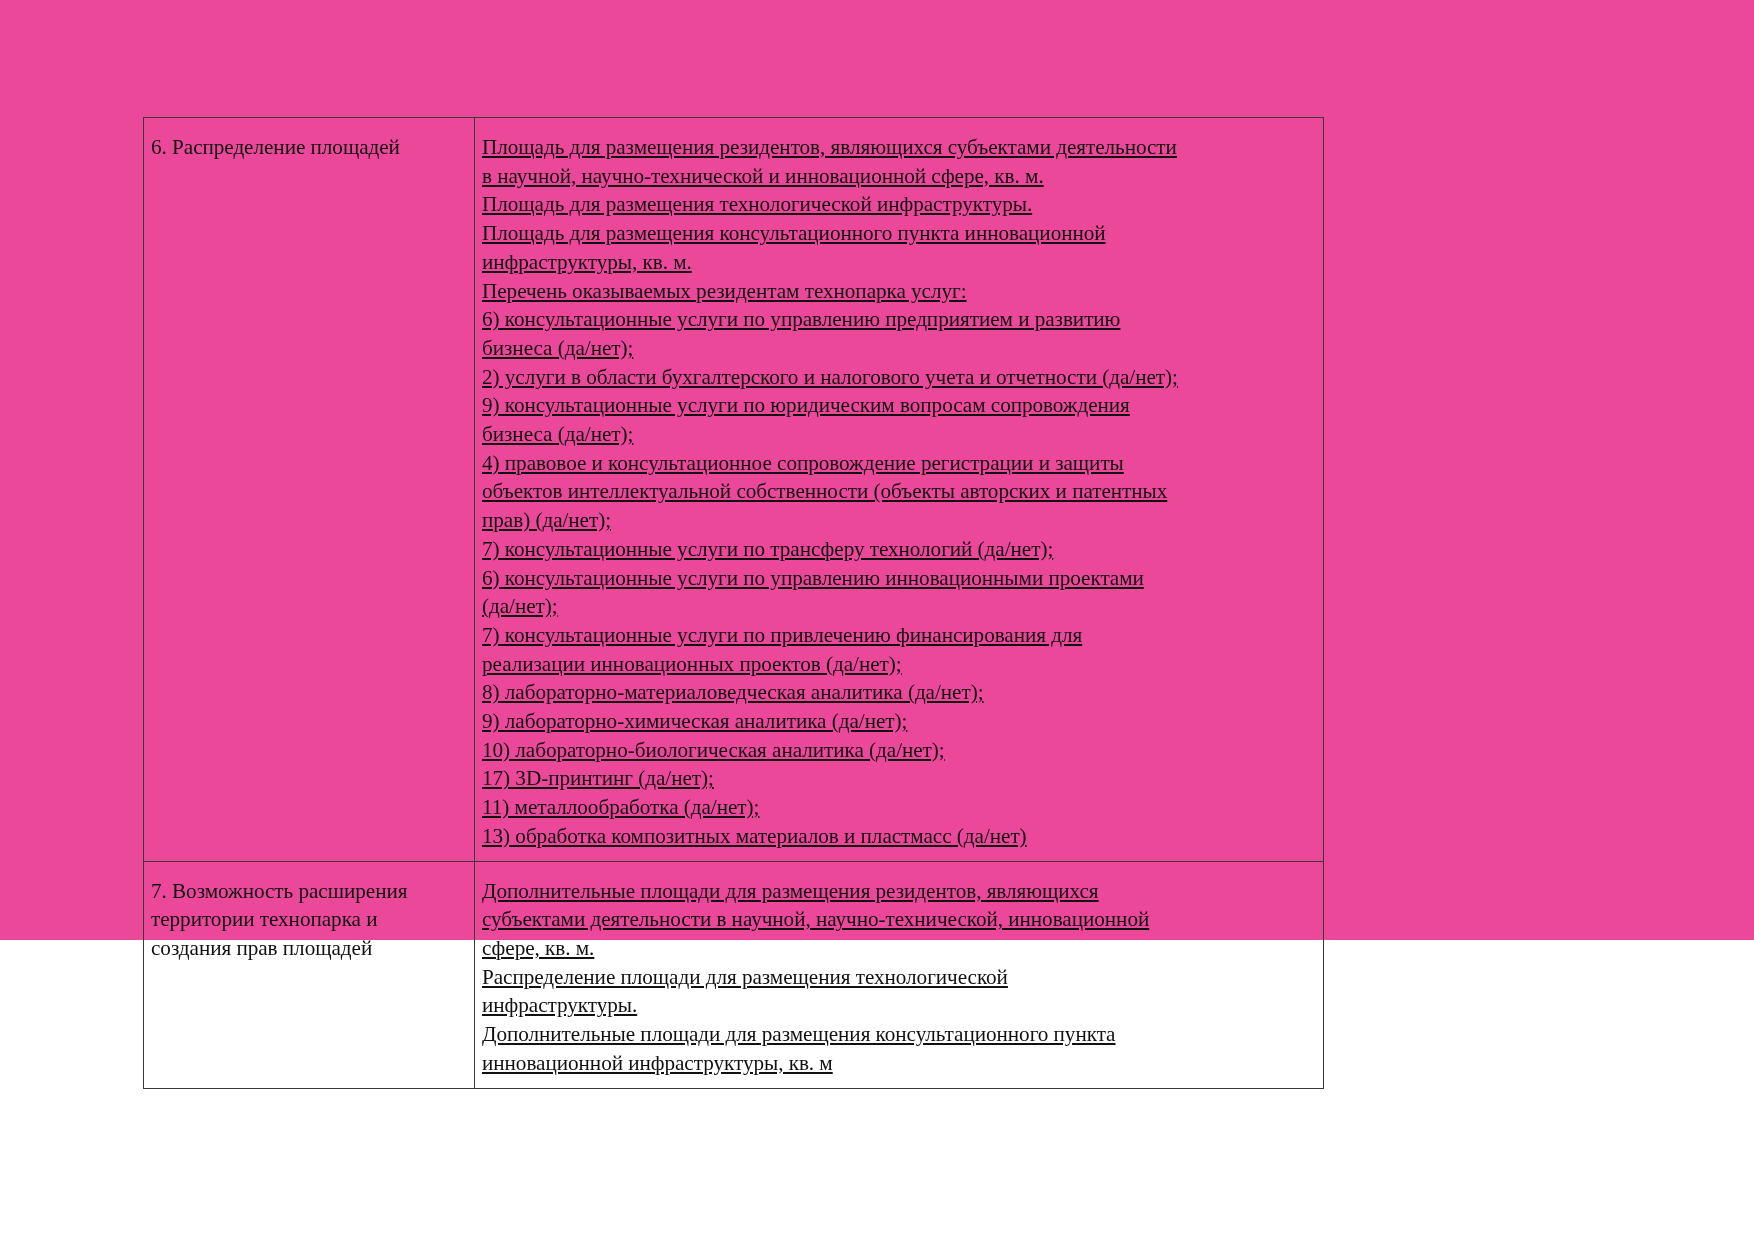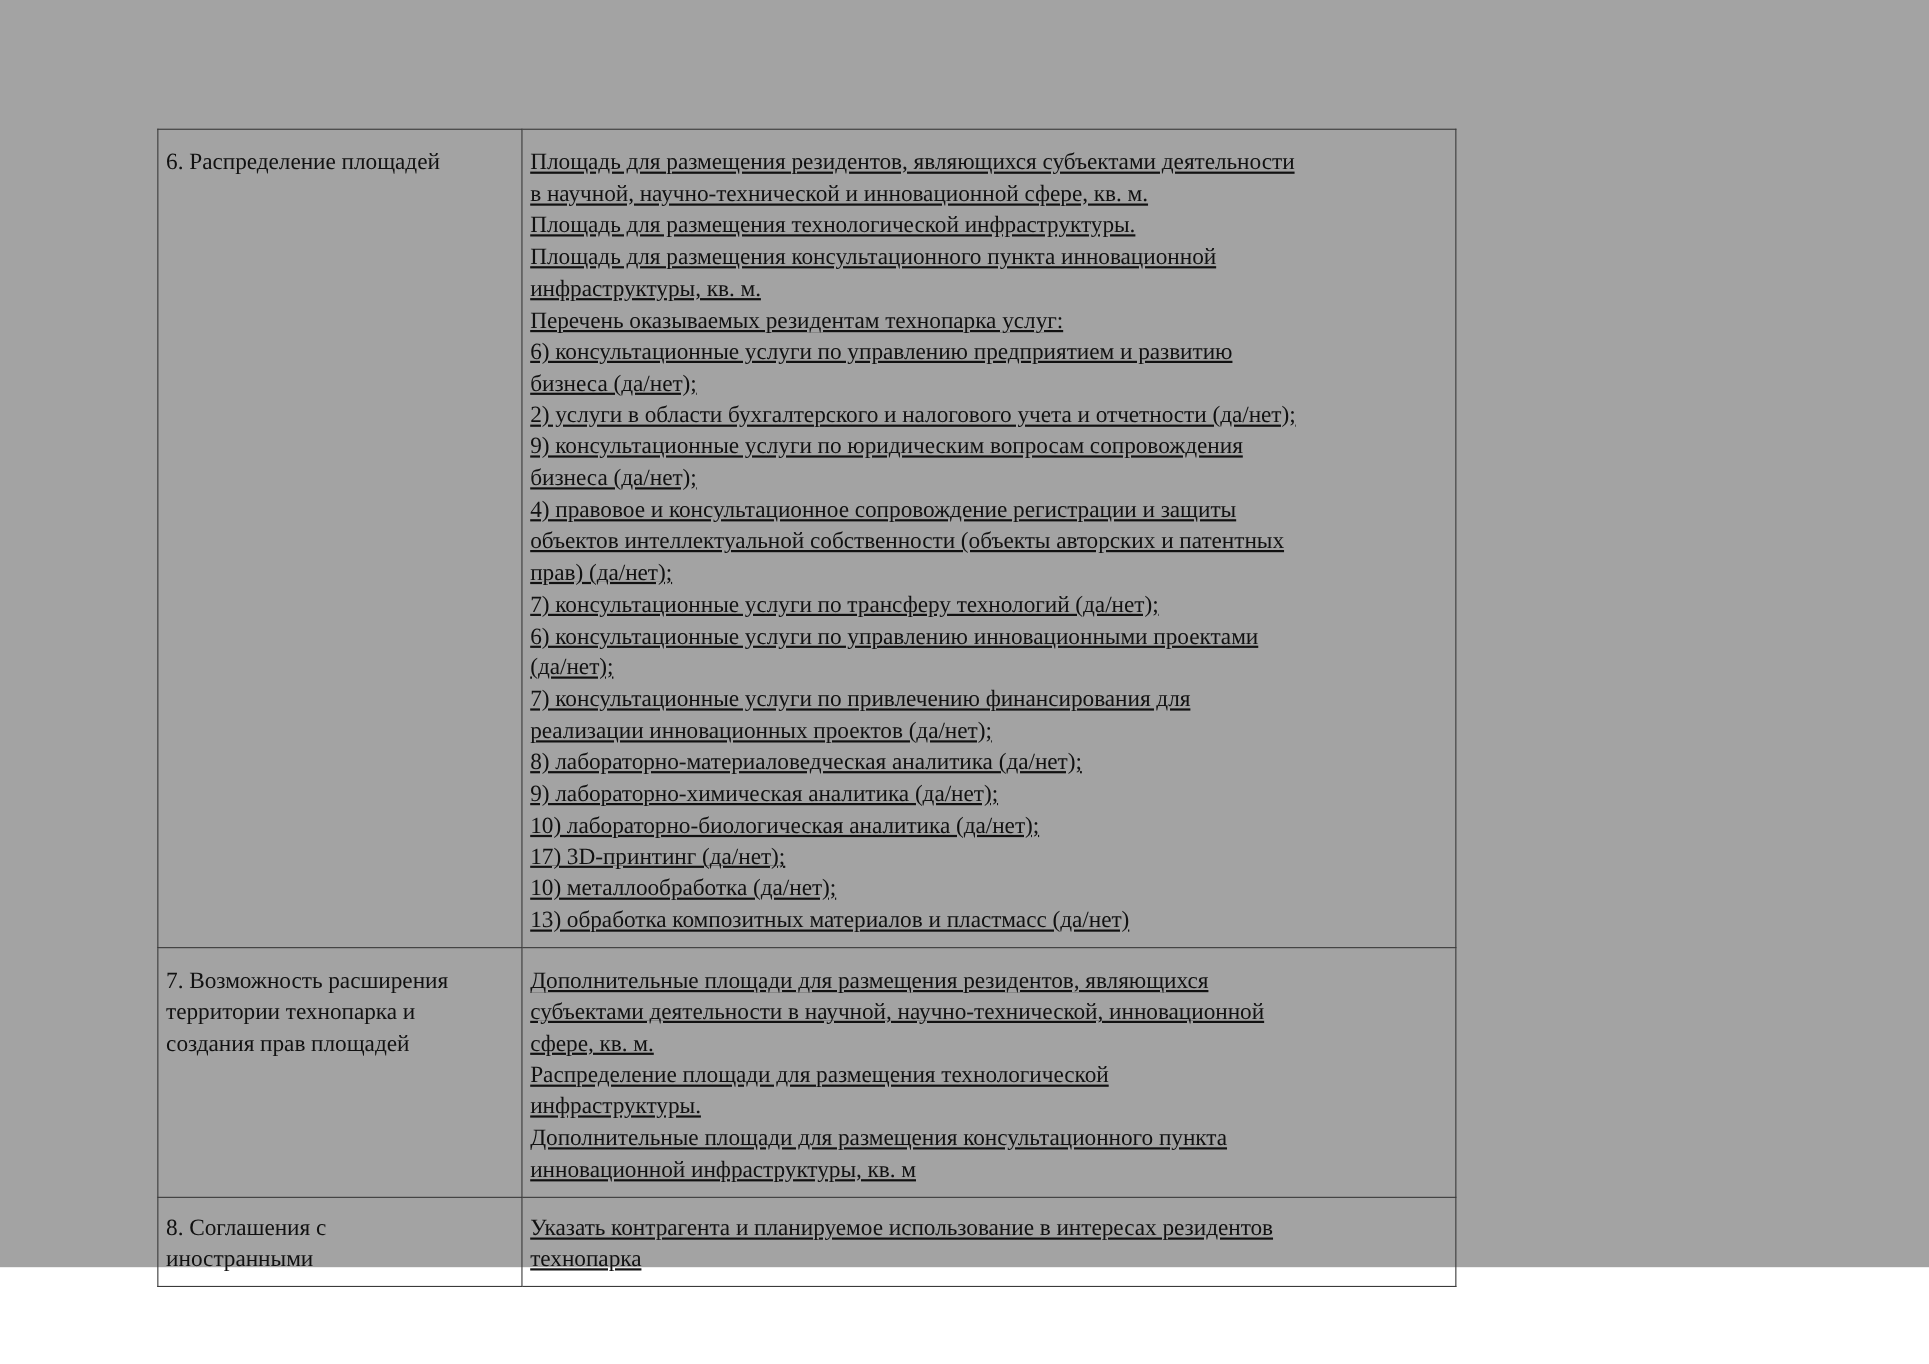--- a/index.html
+++ b/index.html
@@ -12,22 +12,22 @@
     height: 1240px;
     position: relative;
     overflow: hidden;
     font-family: "Liberation Serif", "DejaVu Serif", serif;
     color: #111111;
   }
   .page {
     position: absolute;
     left: 0; top: 0;
     width: 1754px;
-    height: 1152px;
-    background: #a3a3a3;
+    height: 940px;
+    background: #ec4899;
   }
   table.doc-table {
     position: absolute;
     left: 143px;
     top: 117px;
     width: 1181px;
     border-collapse: collapse;
     table-layout: fixed;
   }
   table.doc-table td {
@@ -73,21 +73,21 @@
           <span class="line">прав) (да/нет);</span>
           <span class="line">7) консультационные услуги по трансферу технологий (да/нет);</span>
           <span class="line">6) консультационные услуги по управлению инновационными проектами</span>
           <span class="line">(да/нет);</span>
           <span class="line">7) консультационные услуги по привлечению финансирования для</span>
           <span class="line">реализации инновационных проектов (да/нет);</span>
           <span class="line">8) лабораторно-материаловедческая аналитика (да/нет);</span>
           <span class="line">9) лабораторно-химическая аналитика (да/нет);</span>
           <span class="line">10) лабораторно-биологическая аналитика (да/нет);</span>
           <span class="line">17) 3D-принтинг (да/нет);</span>
-          <span class="line">10) металлообработка (да/нет);</span>
+          <span class="line">11) металлообработка (да/нет);</span>
           <span class="line">13) обработка композитных материалов и пластмасс (да/нет)</span>
         </td>
       </tr>
 
       <tr class="row-7">
         <td class="col-label">
           <span class="line">7. Возможность расширения</span>
           <span class="line">территории технопарка и</span>
           <span class="line">создания прав площадей</span>
         </td>
@@ -95,25 +95,15 @@
           <span class="line">Дополнительные площади для размещения резидентов, являющихся</span>
           <span class="line">субъектами деятельности в научной, научно-технической, инновационной</span>
           <span class="line">сфере, кв. м.</span>
           <span class="line">Распределение площади для размещения технологической</span>
           <span class="line">инфраструктуры.</span>
           <span class="line">Дополнительные площади для размещения консультационного пункта</span>
           <span class="line">инновационной инфраструктуры, кв. м</span>
         </td>
       </tr>
 
-      <tr class="row-8">
-        <td class="col-label">
-          <span class="line">8. Соглашения с</span>
-          <span class="line">иностранными</span>
-        </td>
-        <td class="col-content">
-          <span class="line">Указать контрагента и планируемое использование в интересах резидентов</span>
-          <span class="line">технопарка</span>
-        </td>
-      </tr>
     </tbody>
   </table>
 </div>
 
 </body></html>

